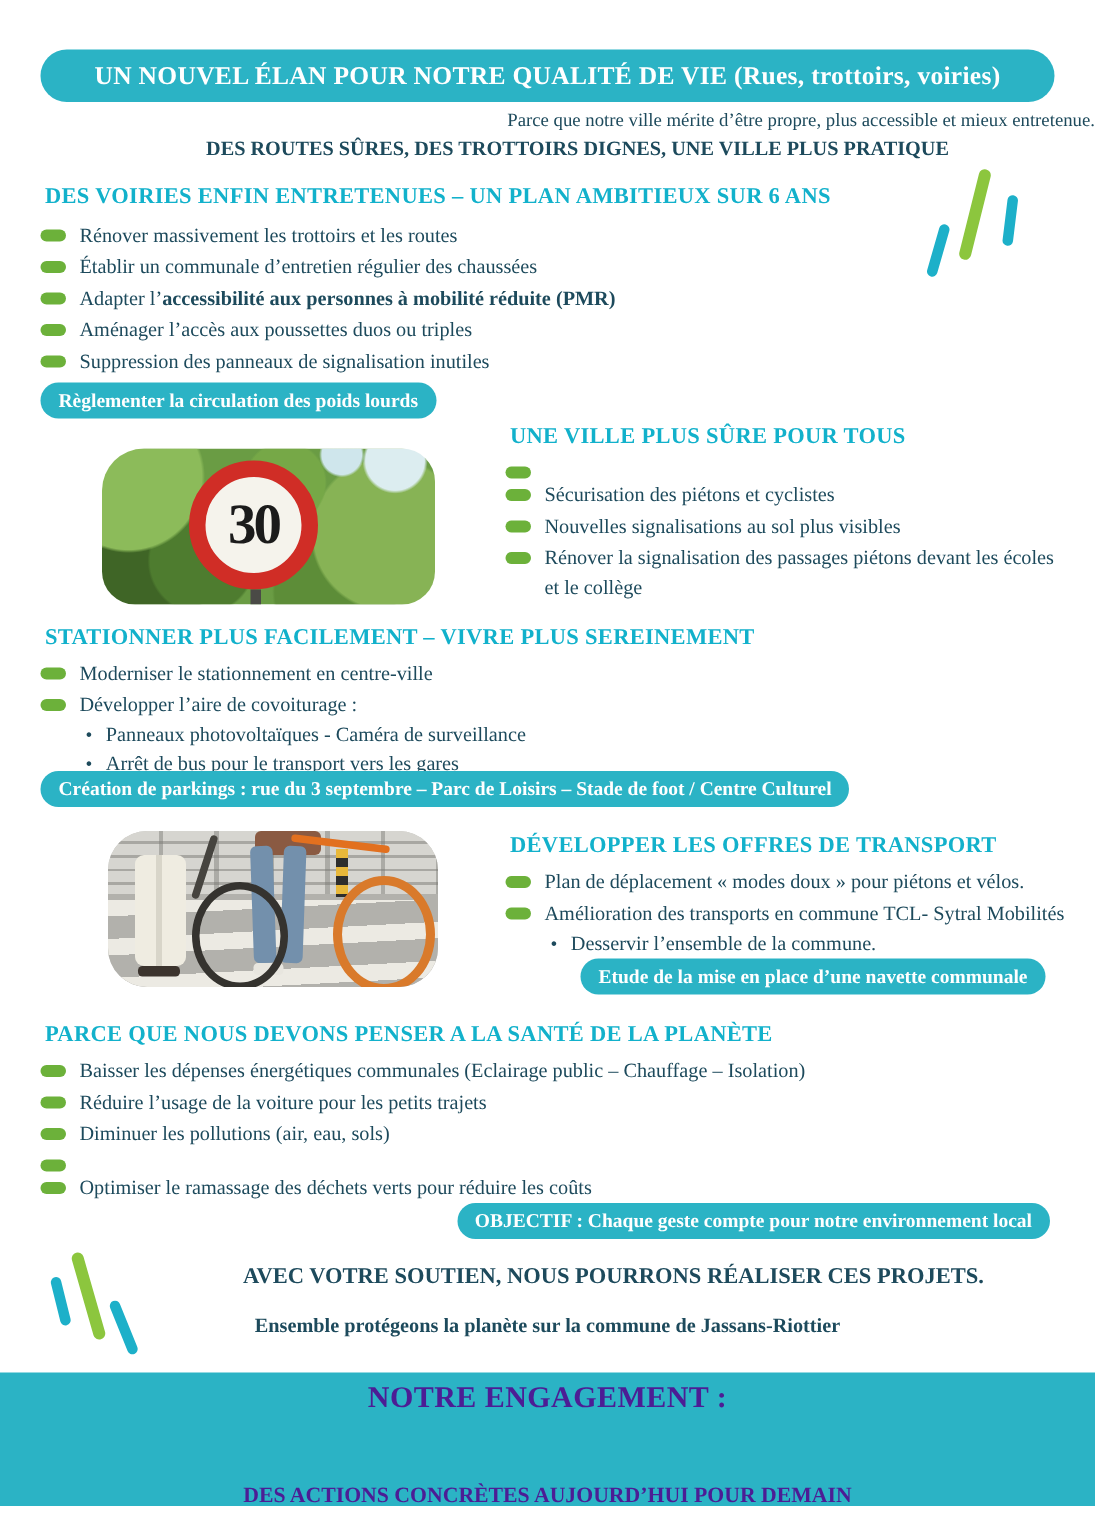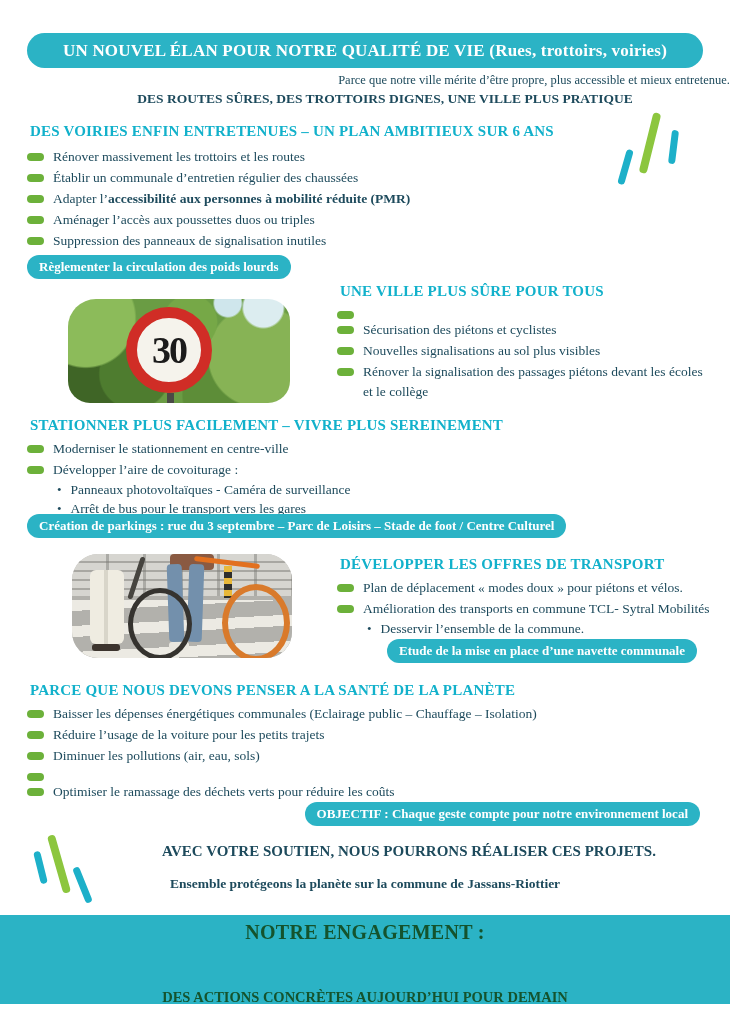--- a/index.html
+++ b/index.html
@@ -79,21 +79,21 @@
     background:linear-gradient(to right,#efece1 0 14px,#d8d5c9 14px 18px,#efece1 18px 34px);}
   .p2-jean{position:absolute;top:10px;width:15px;height:78px;background:#7390ac;border-radius:4px;}
   .p2-shoe-d{position:absolute;left:20px;top:90px;width:28px;height:7px;background:#3c342e;border-radius:3px;}
   .p2-shoe-w{position:absolute;left:97px;top:88px;width:20px;height:8px;background:#e8e6df;border-radius:3px;}
   .p2-wheel{position:absolute;border-radius:50%;}
   .w-dark{left:56px;top:34px;width:54px;height:62px;border:5px solid #35332f;}
   .w-orange{left:150px;top:30px;width:56px;height:66px;border:6px solid #d97a2b;}
   
   .support{left:0;top:843px;width:730px;text-align:center;font-weight:bold;font-size:15px;padding-left:44px;}
   .together{left:0;top:876px;width:730px;text-align:center;font-weight:bold;font-size:13.5px;}
-  .band{left:0;top:915px;width:730px;height:109px;background:var(--teal);color:#14532d;text-align:center;}
+  .band{left:0;top:915px;width:730px;height:109px;background:var(--teal);color:#4c1d95;text-align:center;}
   .band-title{position:absolute;left:0;top:6px;width:100%;font-weight:bold;font-size:20px;letter-spacing:.3px;}
   .band-line1{position:absolute;left:0;top:37px;width:100%;font-weight:bold;font-size:14.5px;}
   .band-line2{position:absolute;left:0;top:56px;width:100%;font-weight:bold;font-size:14.5px;margin-top:18px;}
 </style>
 </head>
 <body>
 
 <div class="page">
 
   <div class="abs banner">UN NOUVEL ÉLAN POUR NOTRE QUALITÉ DE VIE (Rues, trottoirs, voiries)</div>

